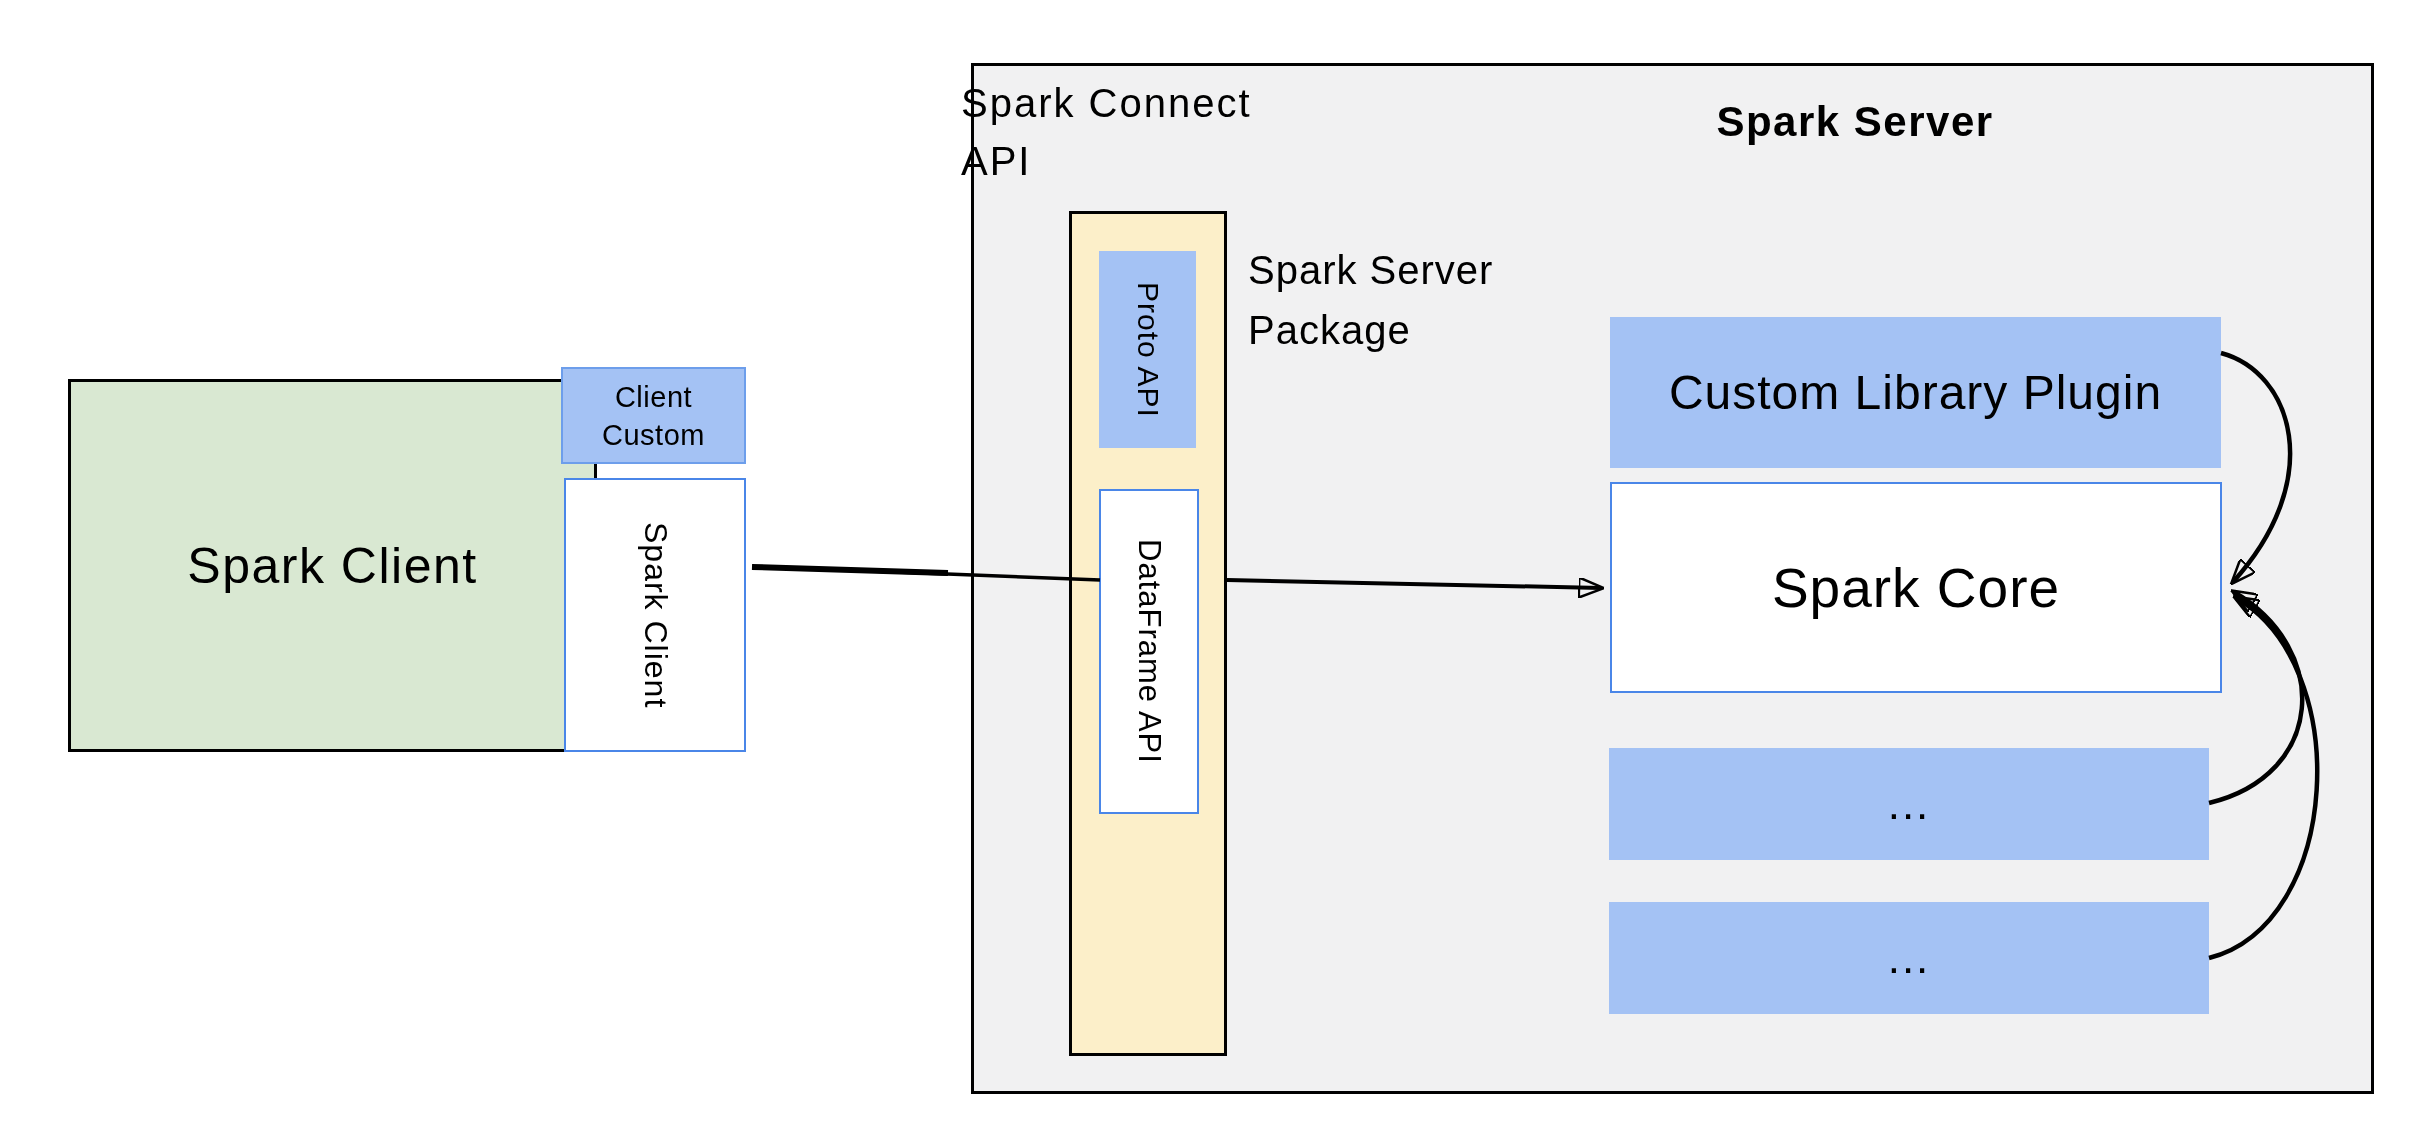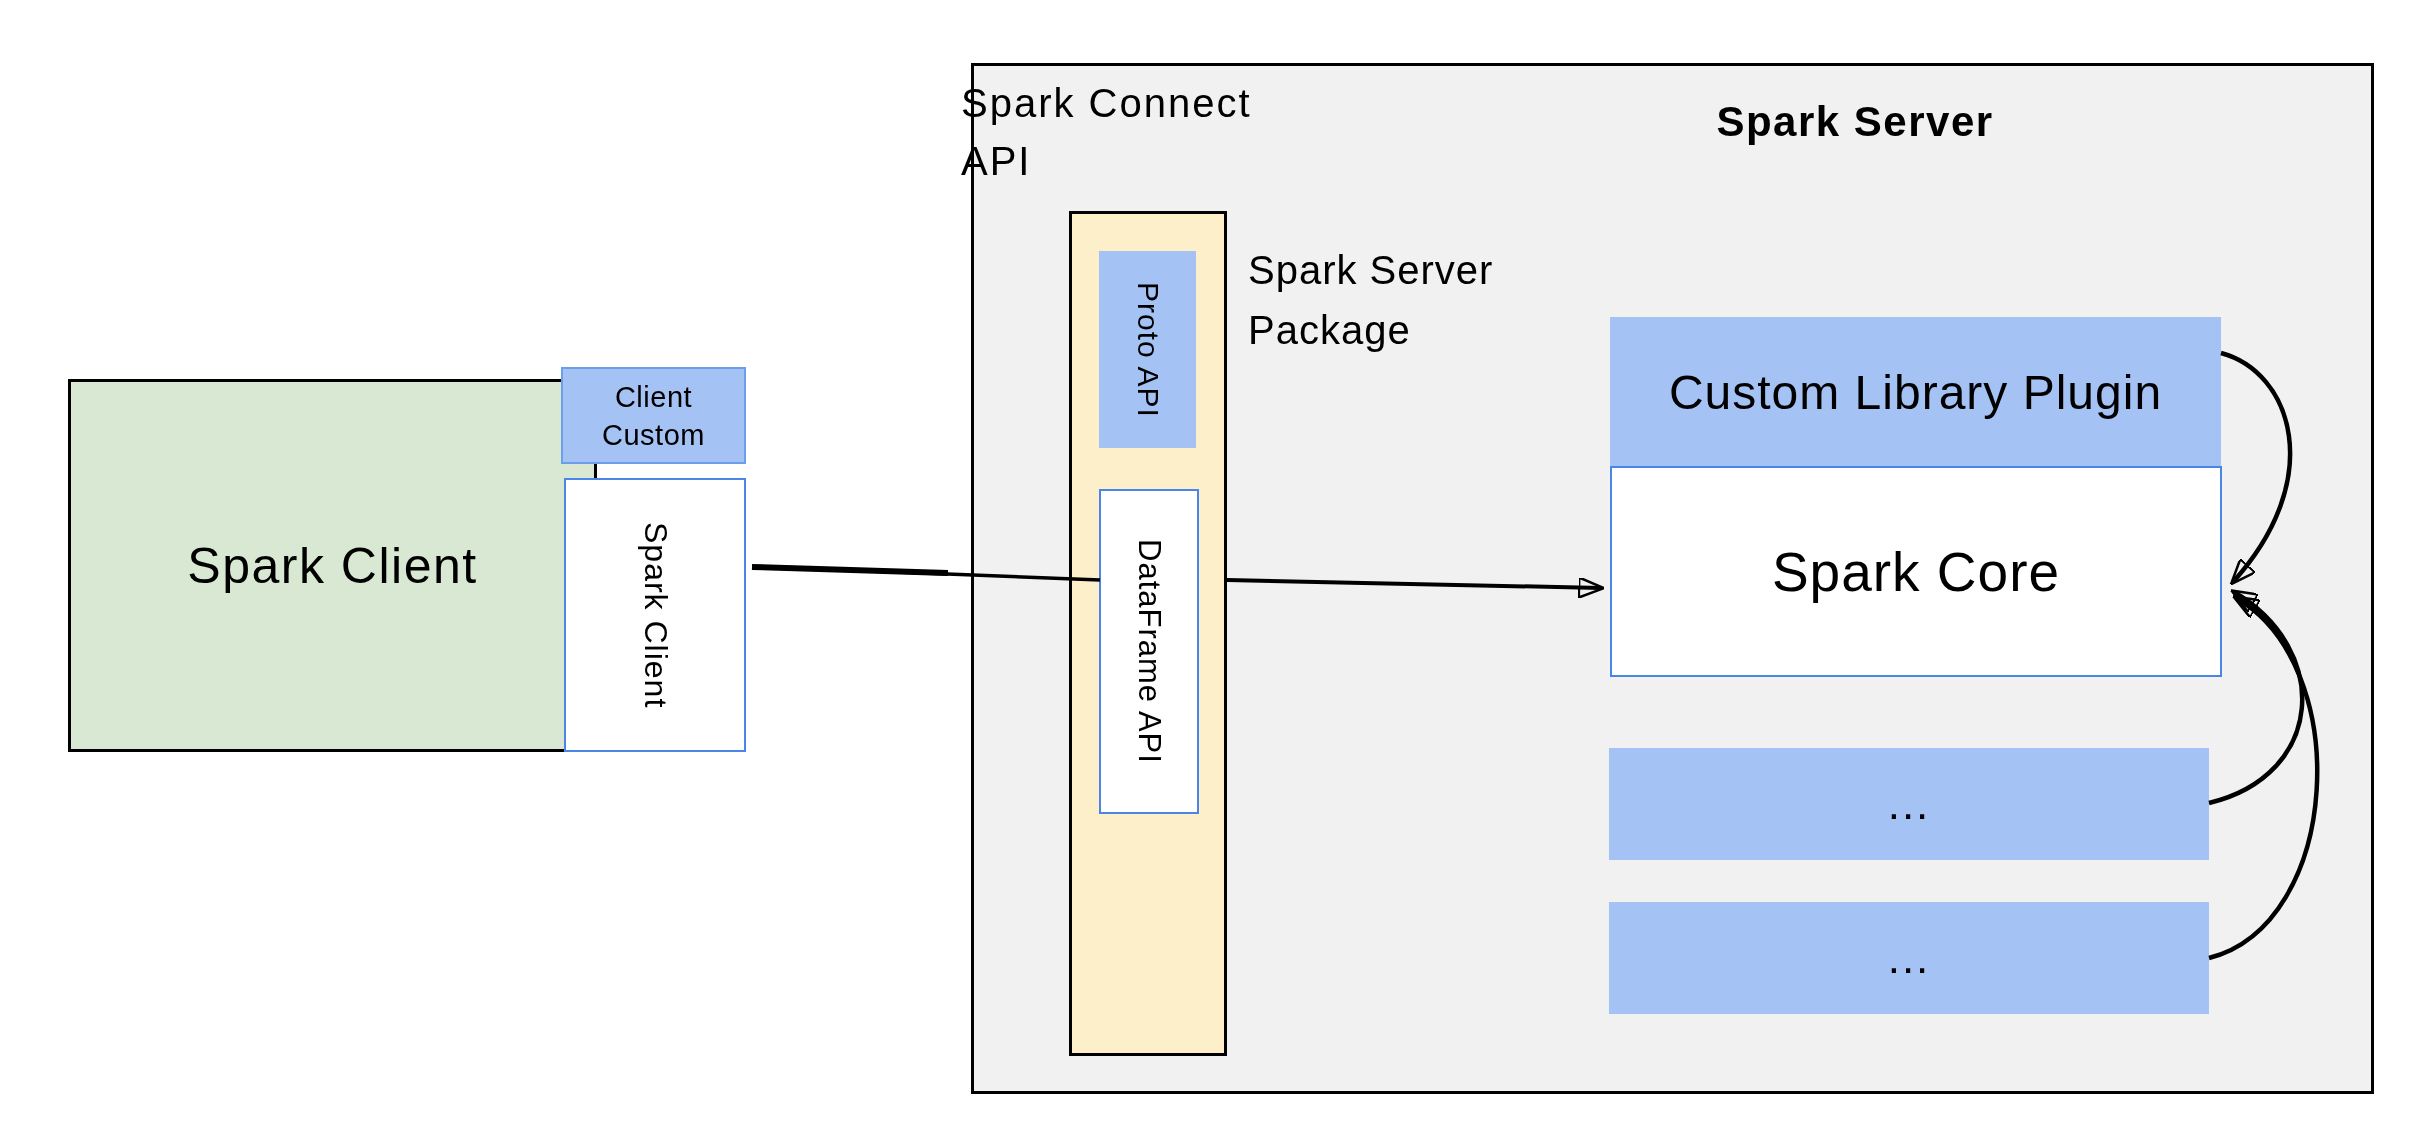--- a/index.html
+++ b/index.html
@@ -70,21 +70,21 @@
 
   <div class="abs t-library" style="left:1248px; top:240px; width:330px;">
     <div>Spark Server</div>
     <div>Package</div>
   </div>
 
   <div class="abs blue-box center t-plugin" style="left:1610px; top:289px; width:611px; height:151px;margin-top:28px;">
     <span>Custom Library Plugin</span>
   </div>
 
-  <div class="abs white-box center t-core" style="left:1610px; top:466px; width:612px; height:211px;">
+  <div class="abs white-box center t-core" style="left:1610px; top:482px; width:612px; height:211px;">
     <span>Spark Core</span>
   </div>
 
   <div class="abs blue-box center t-dots" style="left:1609px; top:748px; width:600px; height:112px;">
     <span>...</span>
   </div>
 
   <div class="abs blue-box center t-dots" style="left:1609px; top:902px; width:600px; height:112px;">
     <span>...</span>
   </div>

